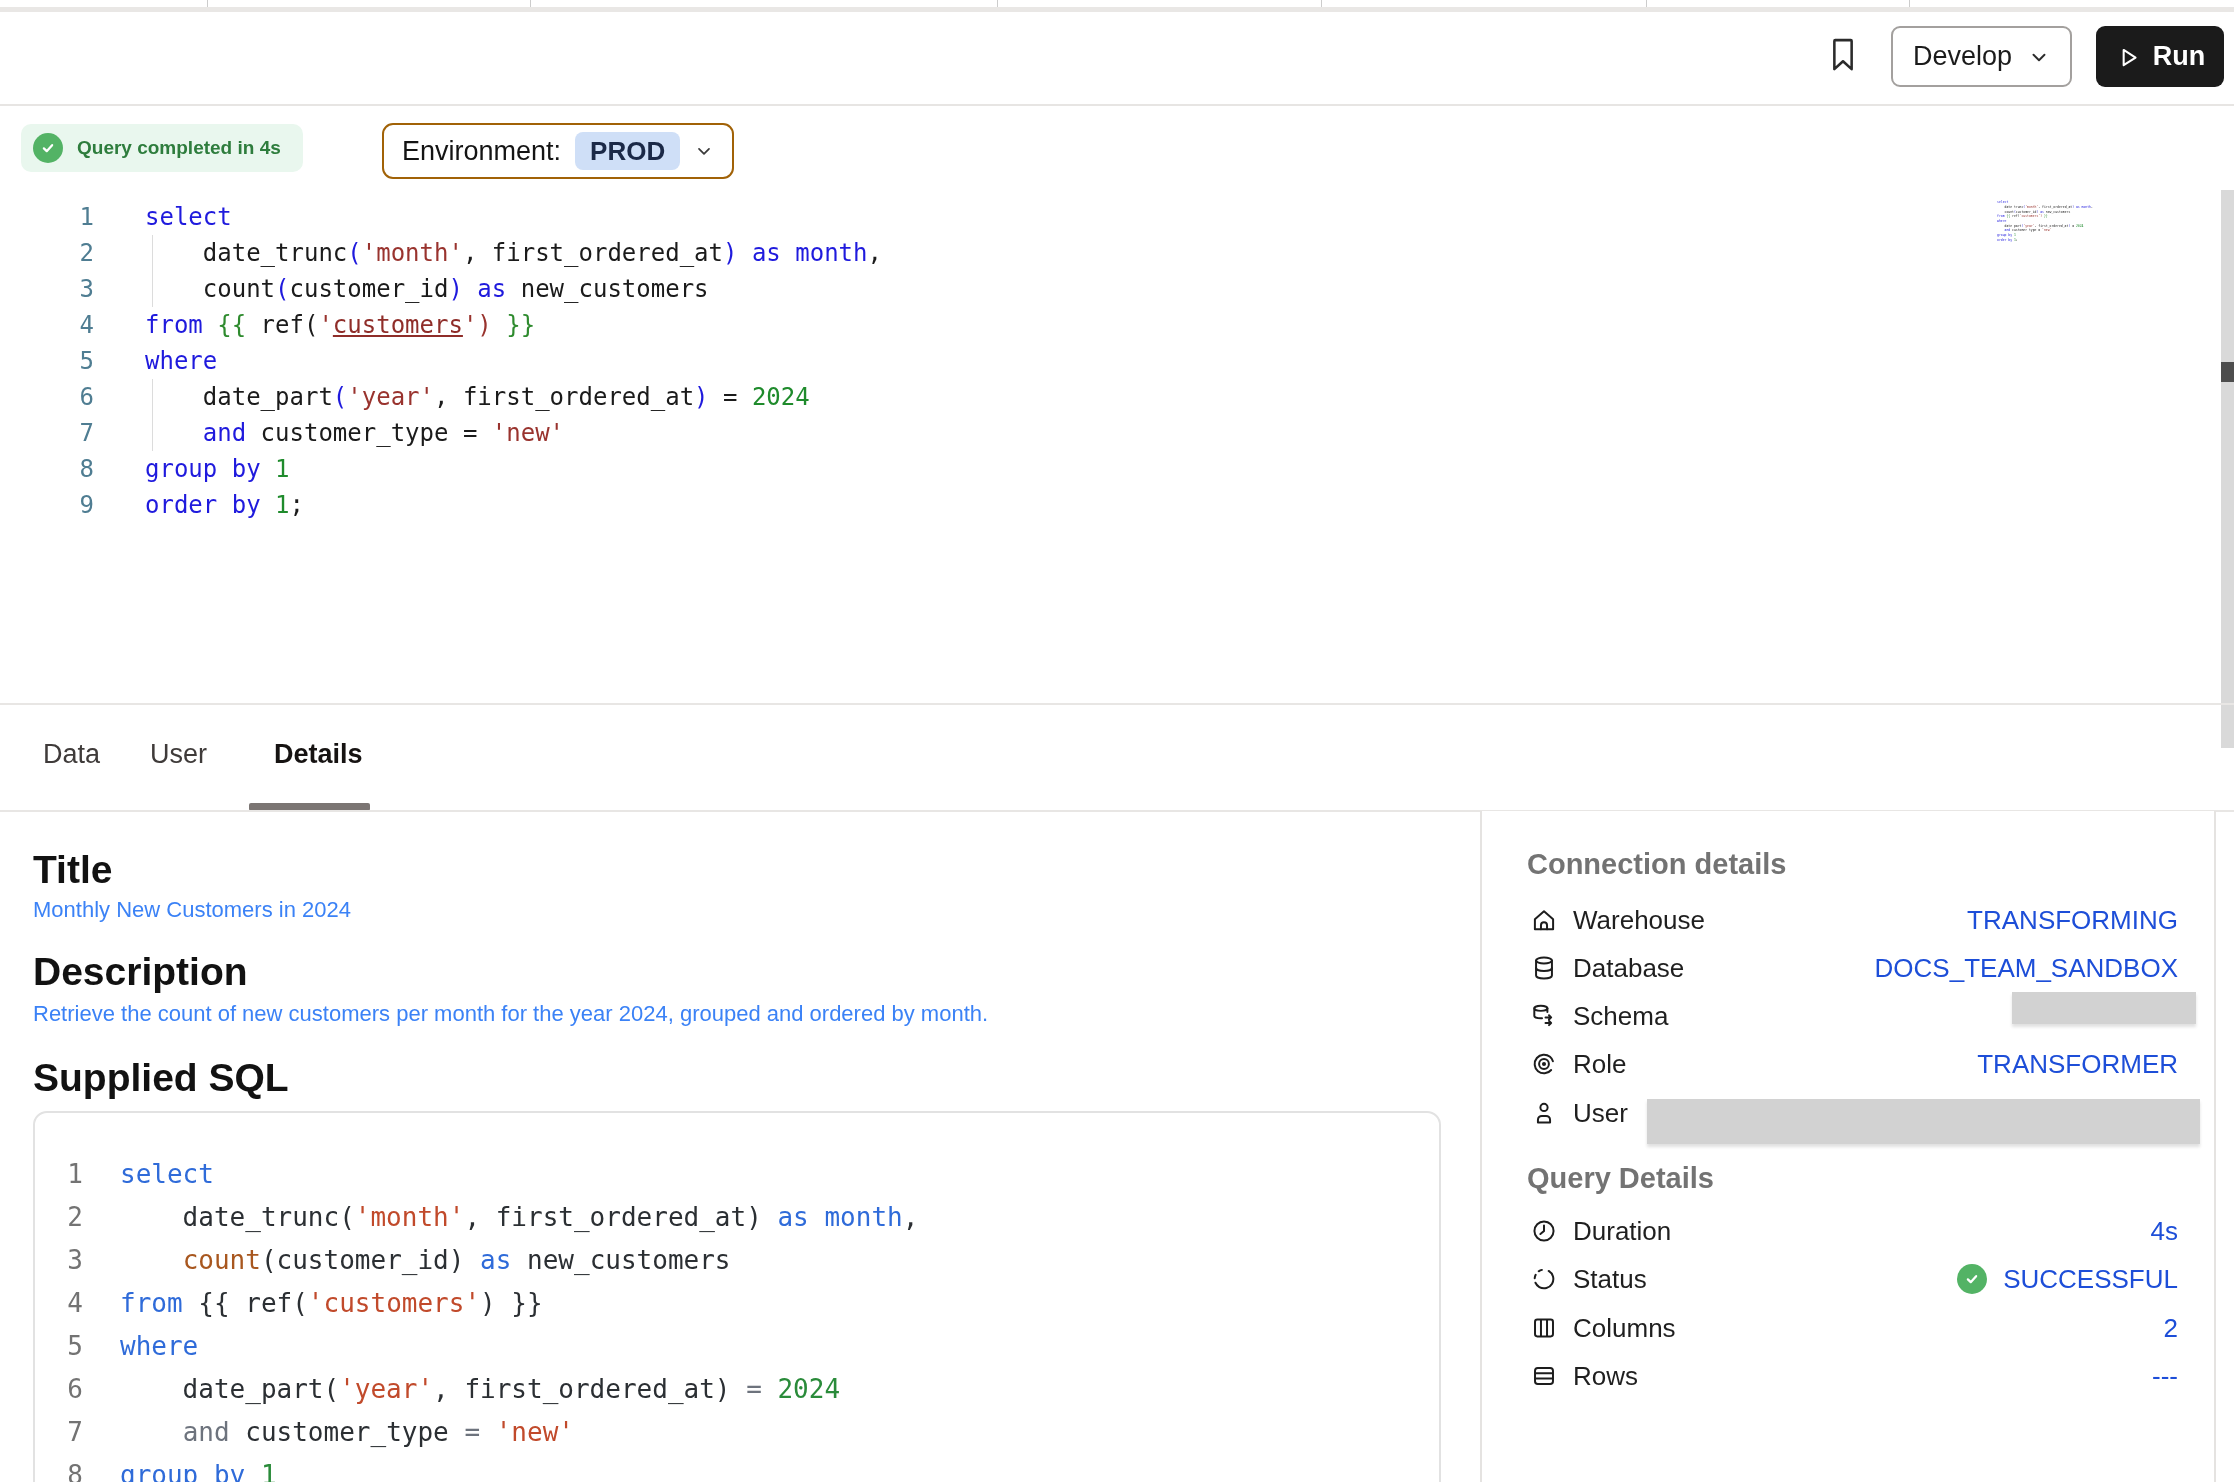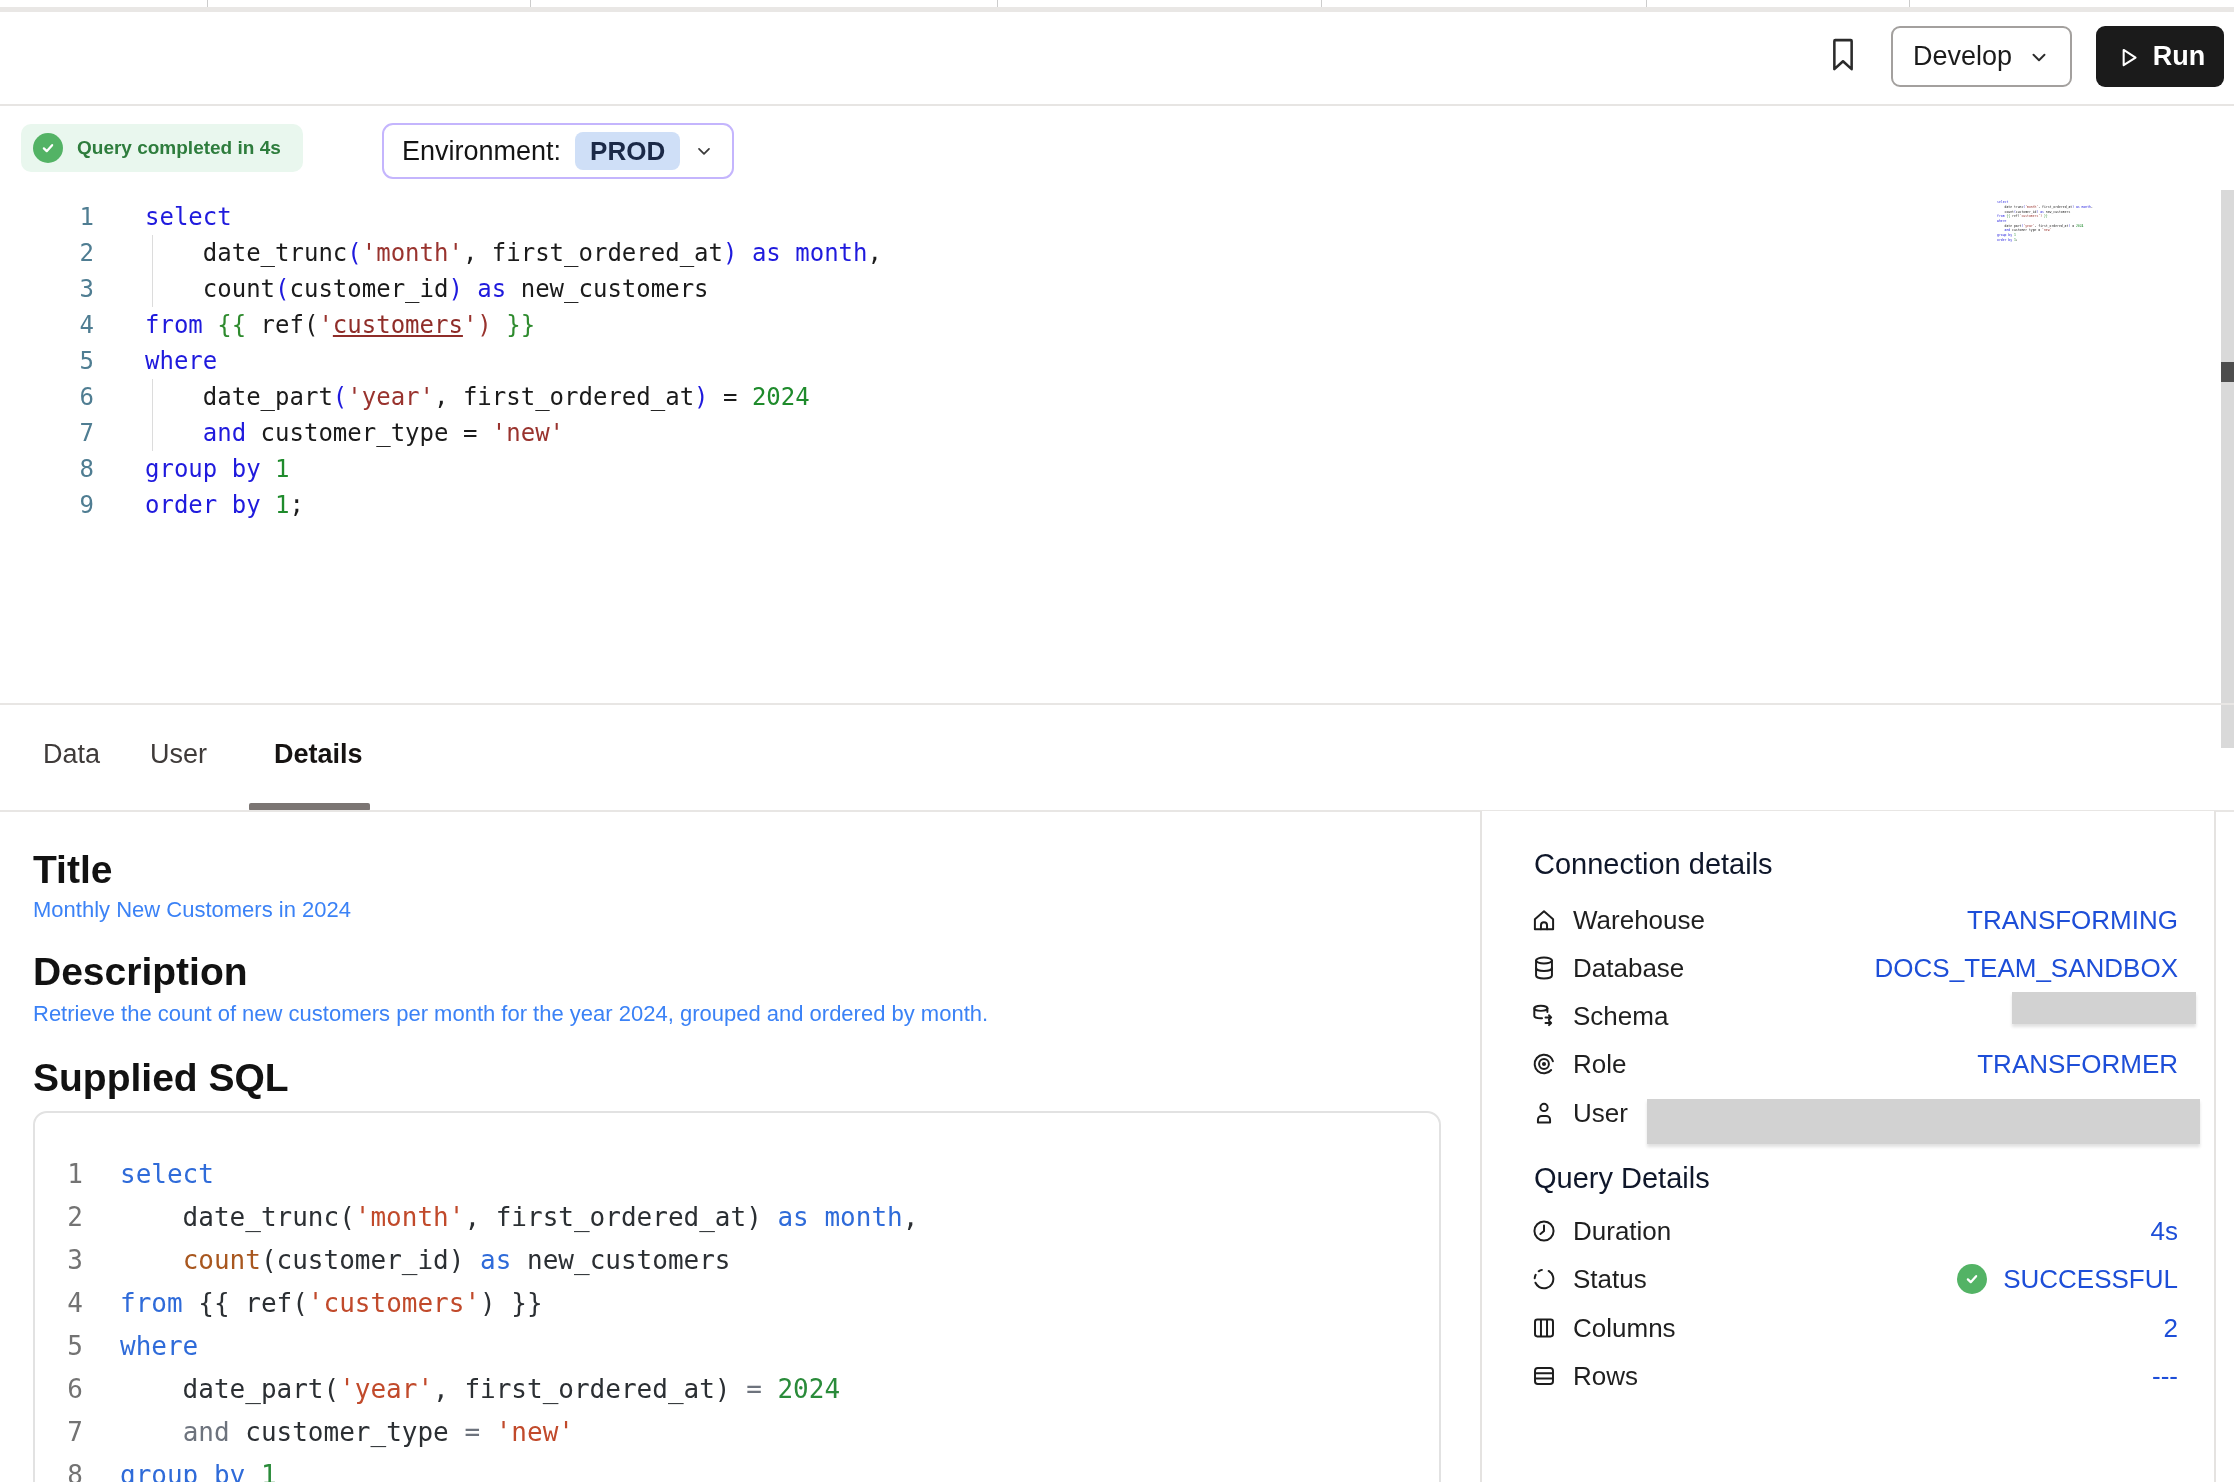--- a/index.html
+++ b/index.html
@@ -22,21 +22,21 @@
             font-size:27px;font-weight:700;color:#fff;cursor:pointer;}
   .toolbar-divider{position:absolute;top:104px;left:0;width:2234px;height:2px;background:#e7e5e3;}
 
   
   .status-badge{position:absolute;left:21px;top:124px;height:48px;display:inline-flex;align-items:center;
             gap:14px;padding:0 22px 0 12px;background:#e9f7ee;border-radius:10px;}
   .status-badge .txt{font-size:19px;font-weight:700;color:#2e7d3d;}
   .check-circle{width:30px;height:30px;border-radius:50%;background:#53b365;display:inline-flex;
             align-items:center;justify-content:center;flex:0 0 auto;}
   .env-select{position:absolute;left:382px;top:123px;height:52px;display:inline-flex;align-items:center;
-            gap:14px;padding:0 18px;background:#fff;border:2px solid #c4b5fd;border-radius:11px;cursor:pointer;}
+            gap:14px;padding:0 18px;background:#fff;border:2px solid #a16207;border-radius:11px;cursor:pointer;}
   .env-select .lbl{font-size:27px;color:#141414;}
   .env-pill{height:38px;display:inline-flex;align-items:center;padding:0 15px;background:#cfdff7;
             border-radius:8px;font-size:26px;font-weight:700;color:#1b2947;}
 
   
   .editor-top{position:absolute;left:0;top:199px;width:2234px;font-family:"DejaVu Sans Mono",monospace;}
   .editor-top .cl{position:relative;height:36px;line-height:36px;white-space:pre;font-size:24px;}
   .editor-top .ln{display:inline-block;width:94px;text-align:right;color:#4f7d92;font-size:24px;}
   .editor-top .cd{display:inline-block;margin-left:51px;}
   .editor-top .cl.g .cd::before{content:"";position:absolute;left:152px;top:0;bottom:0;border-left:1px solid #dcdcdc;}
@@ -88,21 +88,21 @@
   .sql-box .k{color:#2f6bd9;}
   .sql-box .f{color:#a8571f;}
   .sql-box .s{color:#c14a2b;}
   .sql-box .num{color:#2a8b3a;}
   .sql-box .o{color:#6d737d;}
   .sql-box .t{color:#2b2f33;}
 
   
   .right-panel{position:absolute;left:1480px;top:811px;width:736px;height:671px;background:#fff;
            border-left:2px solid #e5e3e1;border-right:2px solid #e5e3e1;box-sizing:border-box;}
-  .rp-head{position:absolute;left:52px;font-size:29px;font-weight:400;color:#0f172a;}
+  .rp-head{position:absolute;left:45px;font-size:29px;font-weight:700;color:#737373;}
   .rp-row{position:absolute;left:48px;right:36px;height:48px;display:flex;align-items:center;gap:15px;}
   .rp-row .rlabel{font-size:26px;color:#1f1f1f;}
   .rp-row .rvalue{margin-left:auto;font-size:26px;color:#1d4ed8;}
   .rp-row svg{flex:0 0 auto;}
   .redact{position:absolute;background:#d2d2d2;box-shadow:0 3px 3px rgba(0,0,0,0.12);}
   .redact.schema{right:18px;top:181px;width:184px;height:32px;}
   .redact.user{right:14px;top:288px;width:553px;height:45px;}
   .status-val{display:flex;align-items:center;gap:10px;margin-left:auto;}
   .status-val .rvalue{margin-left:6px;}
 

